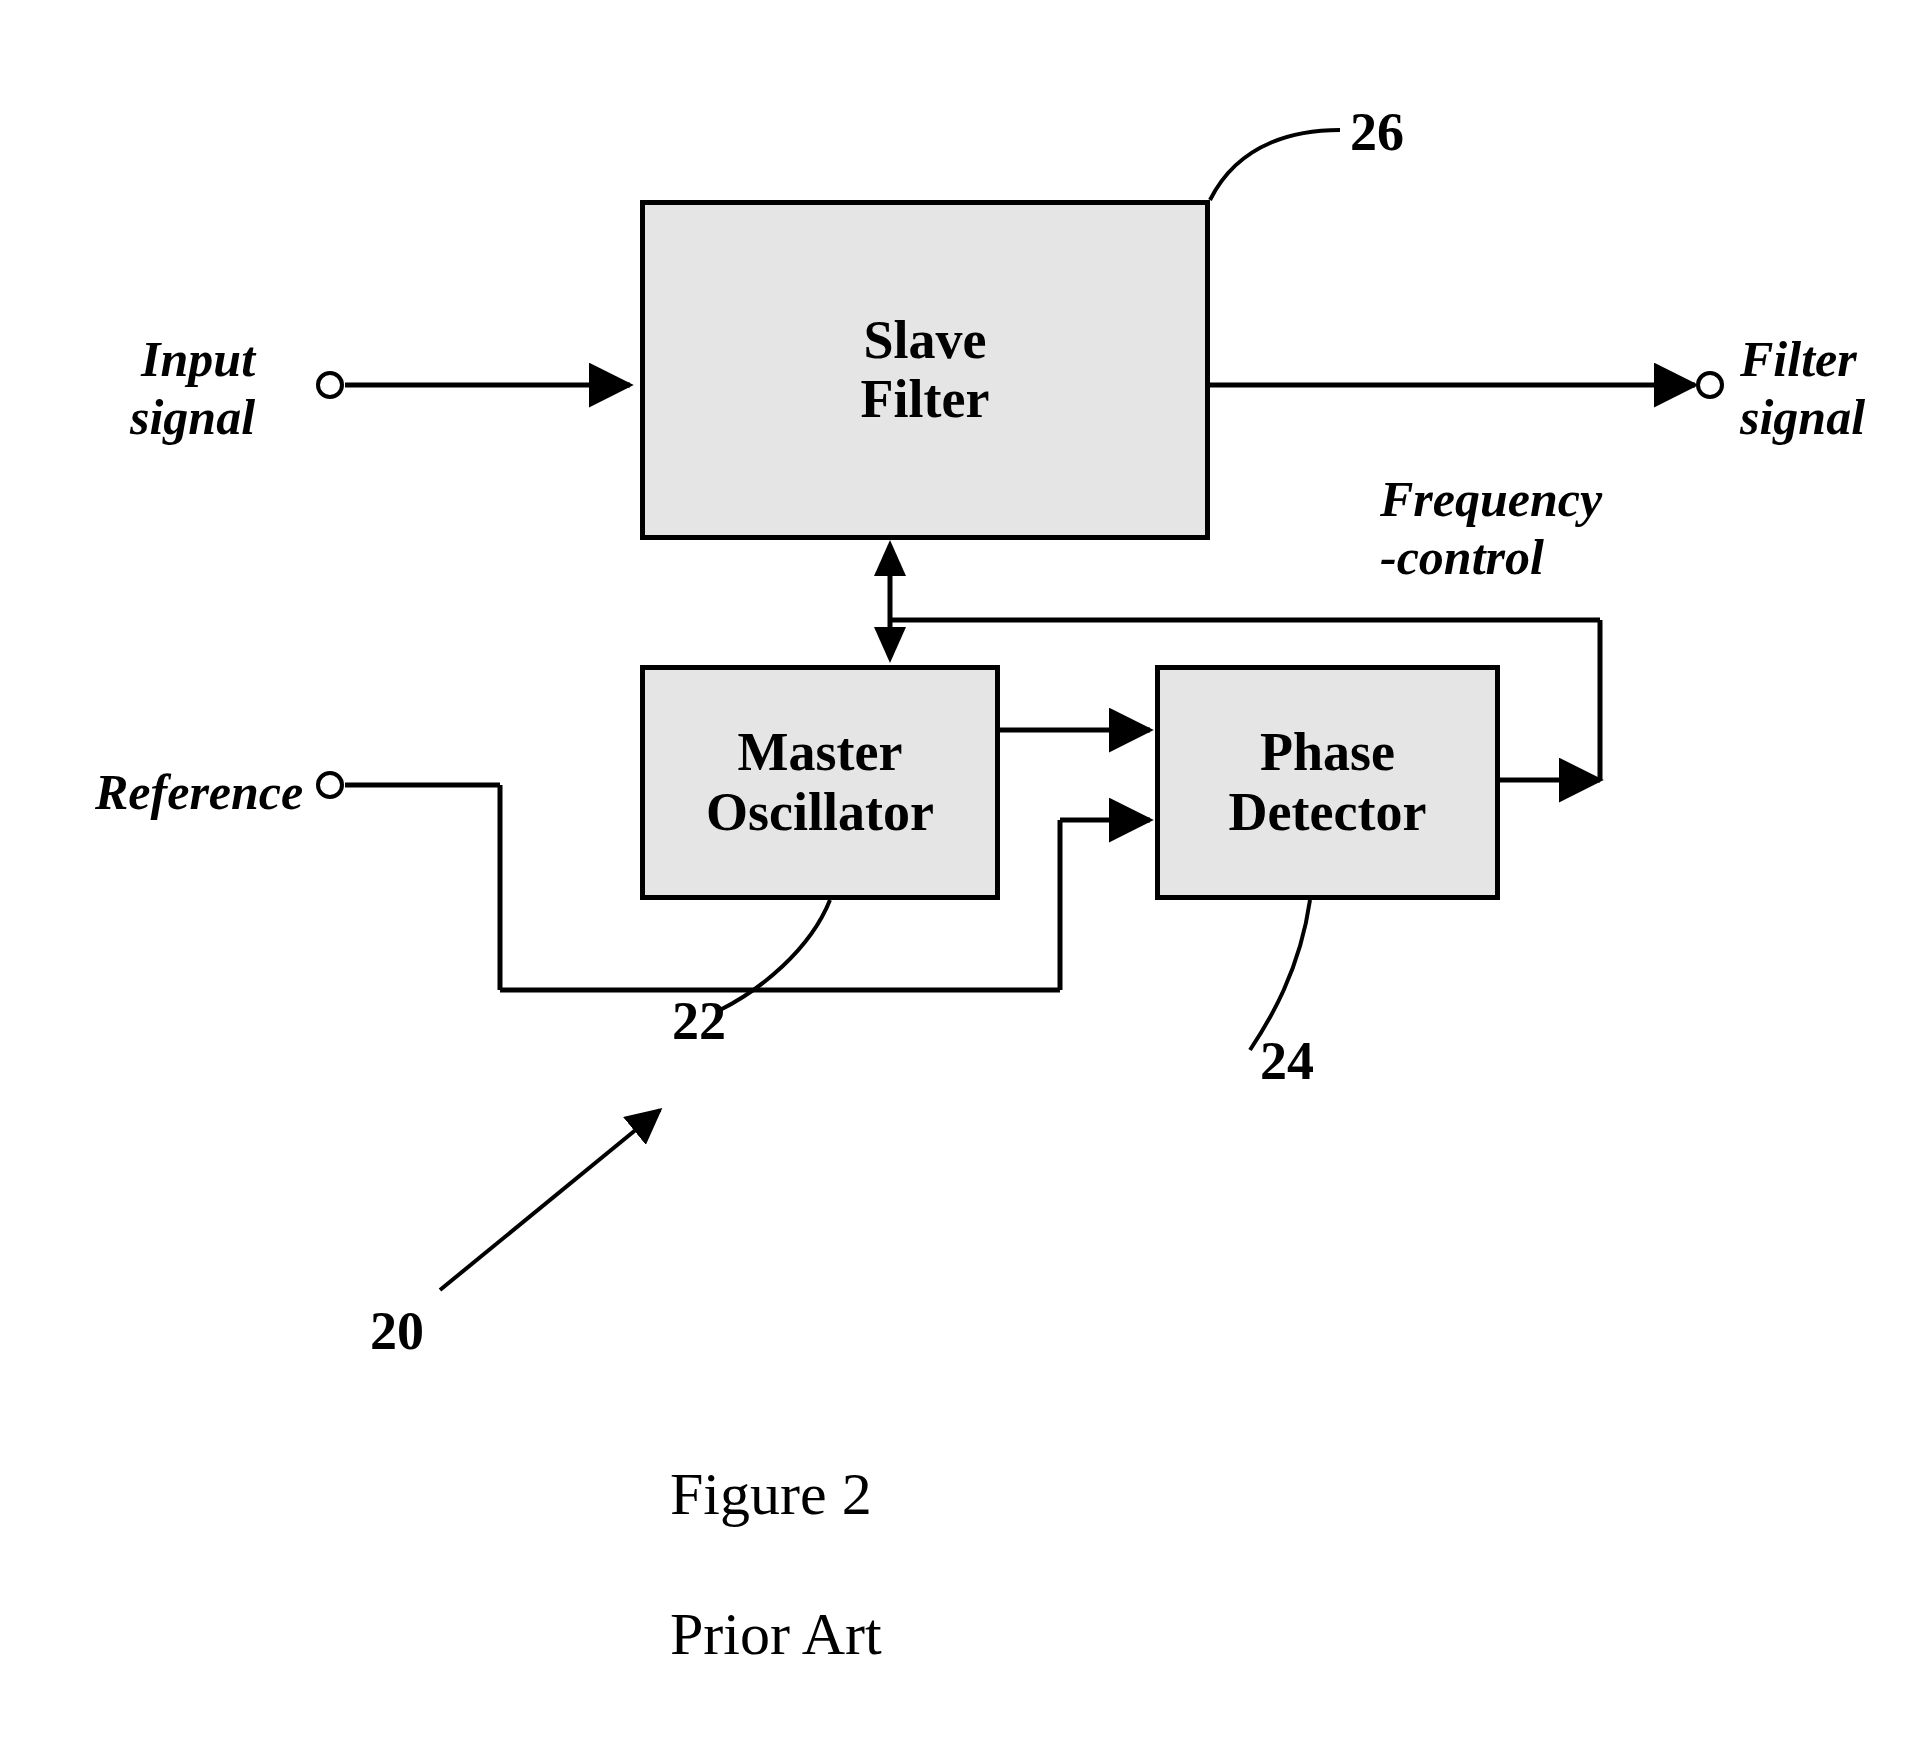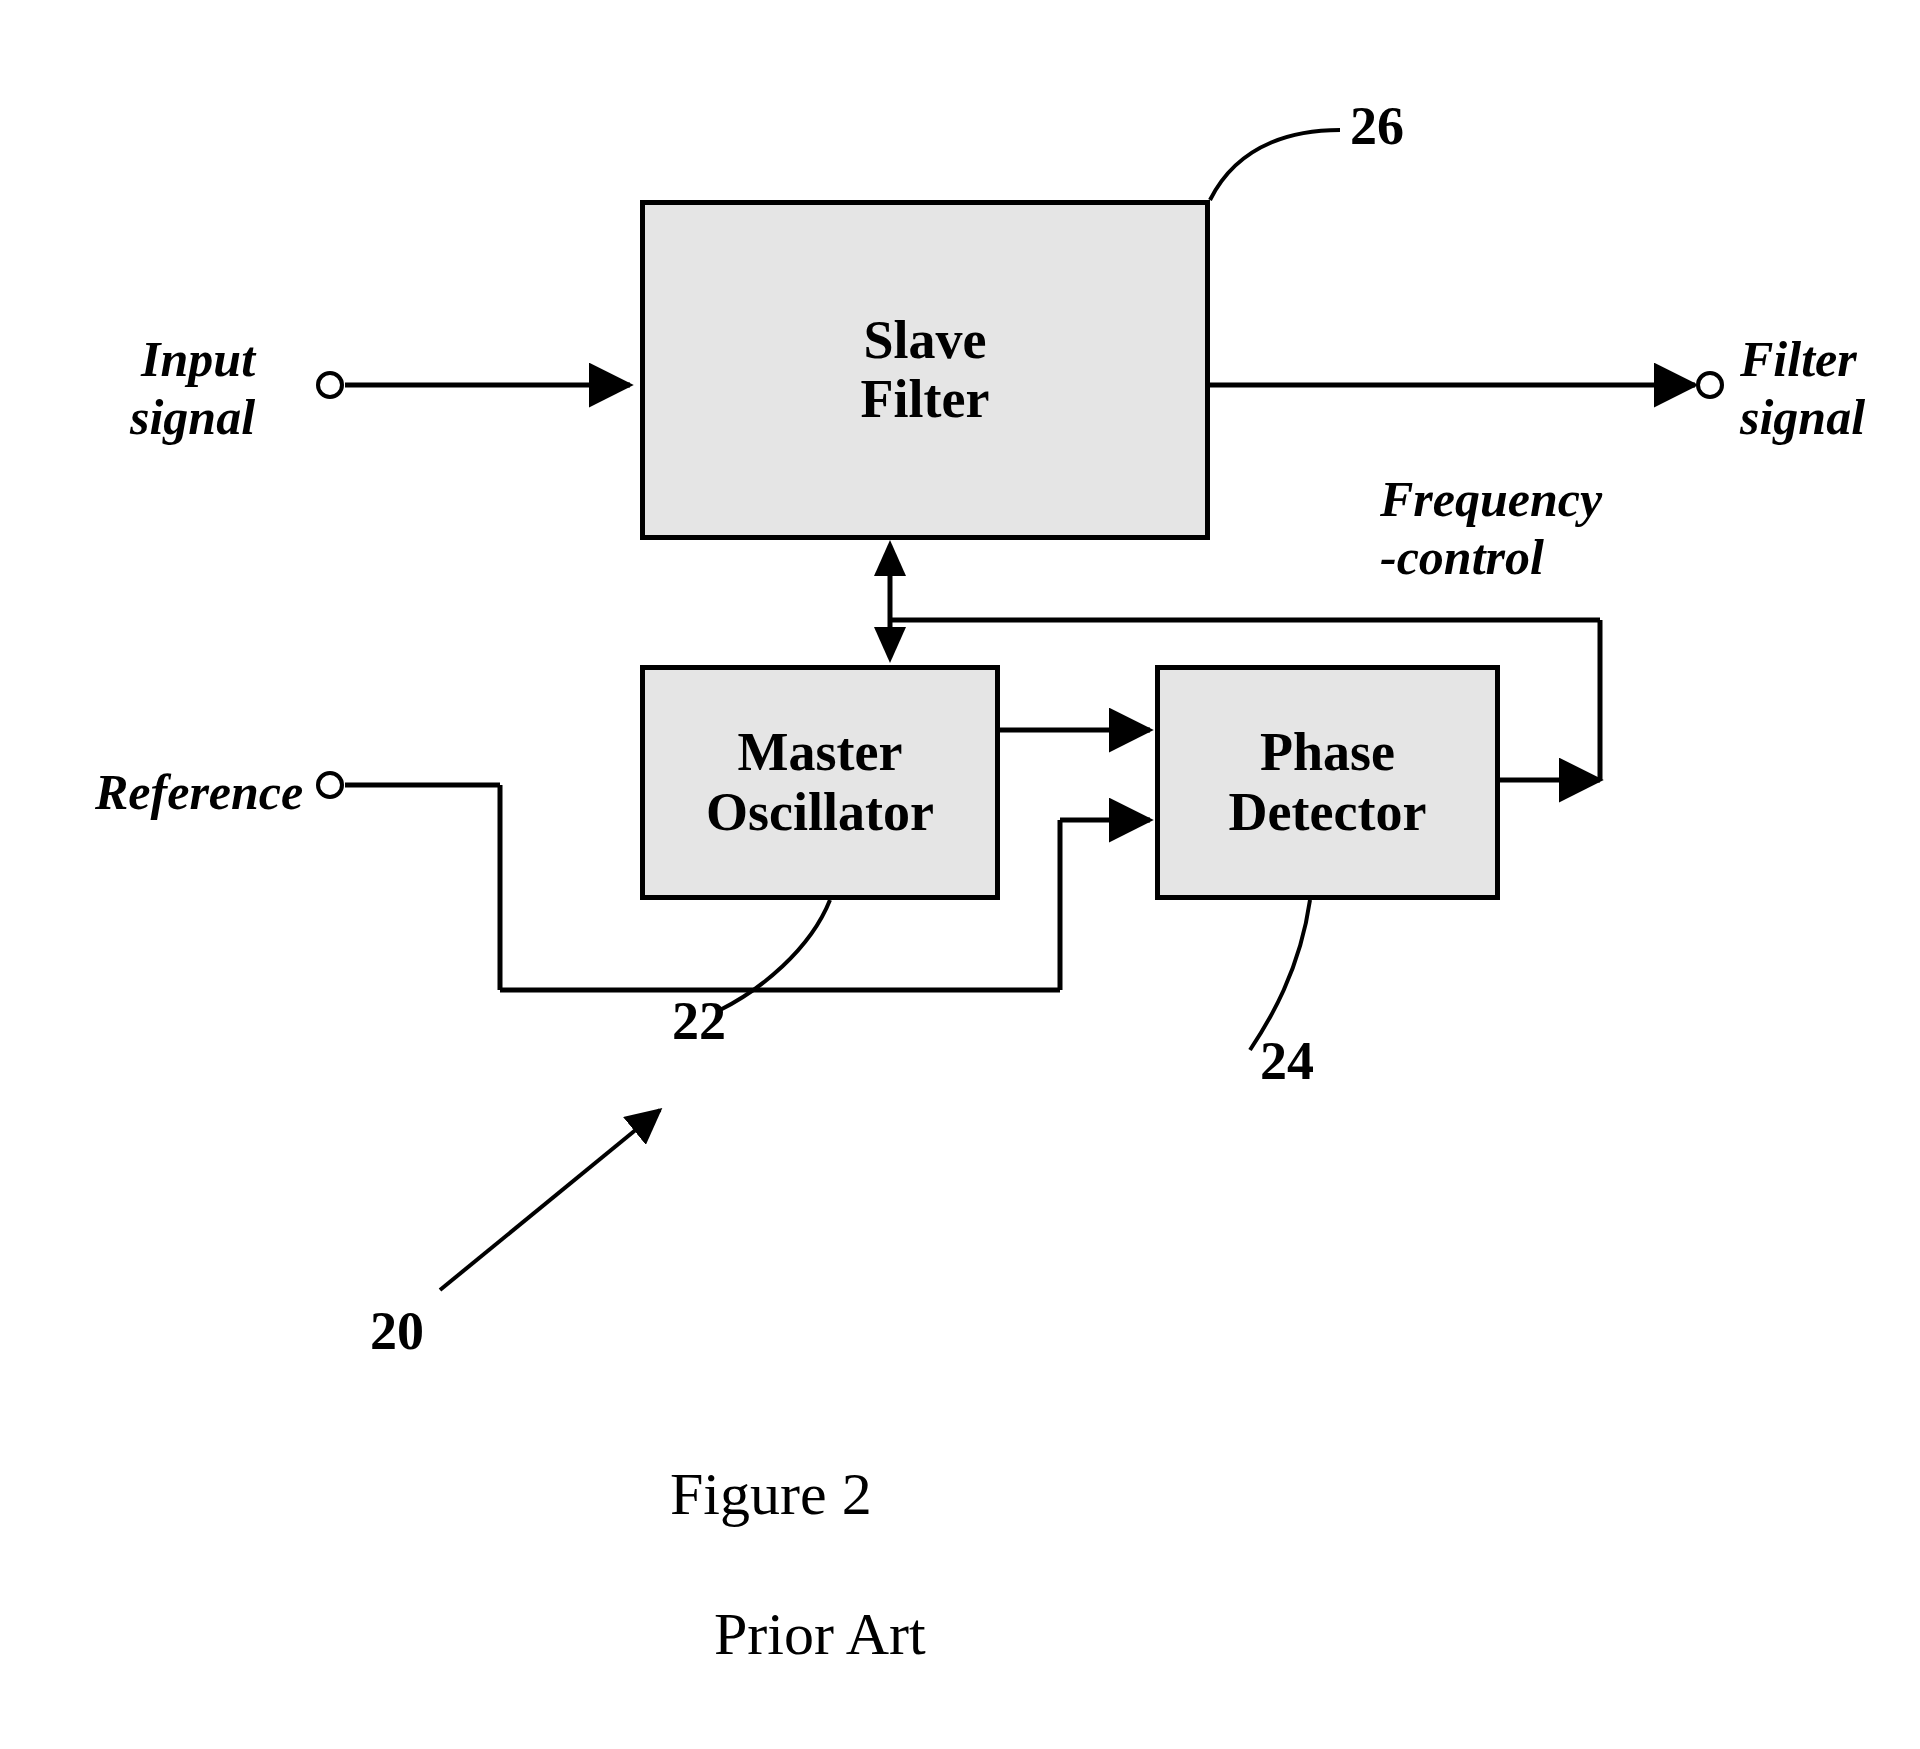--- a/index.html
+++ b/index.html
@@ -125,24 +125,24 @@
 signal</div>
 
   <div class="text italic bold fs-label" style="left:1740px; top:330px; text-align:left;">Filter
 signal</div>
 
   <div class="text italic bold fs-label" style="left:95px; top:763px;">Reference</div>
 
   <div class="text italic bold fs-label" style="left:1380px; top:470px; text-align:left;">Frequency
 -control</div>
 
-  <div class="text bold fs-num" style="left:1350px; top:95px;text-align:right;">26</div>
+  <div class="text bold fs-num" style="left:1350px; top:101px;text-align:right;">26</div>
 
   <div class="text bold fs-num" style="left:672px; top:990px;">22</div>
 
   <div class="text bold fs-num" style="left:1260px; top:1030px;">24</div>
 
   <div class="text bold fs-num" style="left:370px; top:1300px;">20</div>
 
   <div class="text fs-caption" style="left:670px; top:1460px;">Figure 2</div>
-  <div class="text fs-caption" style="left:670px; top:1600px;margin-left:44px;">Prior Art</div>
+  <div class="text fs-caption" style="left:670px; top:1600px;">Prior Art</div>
 
 </div>
 
 </body></html>

